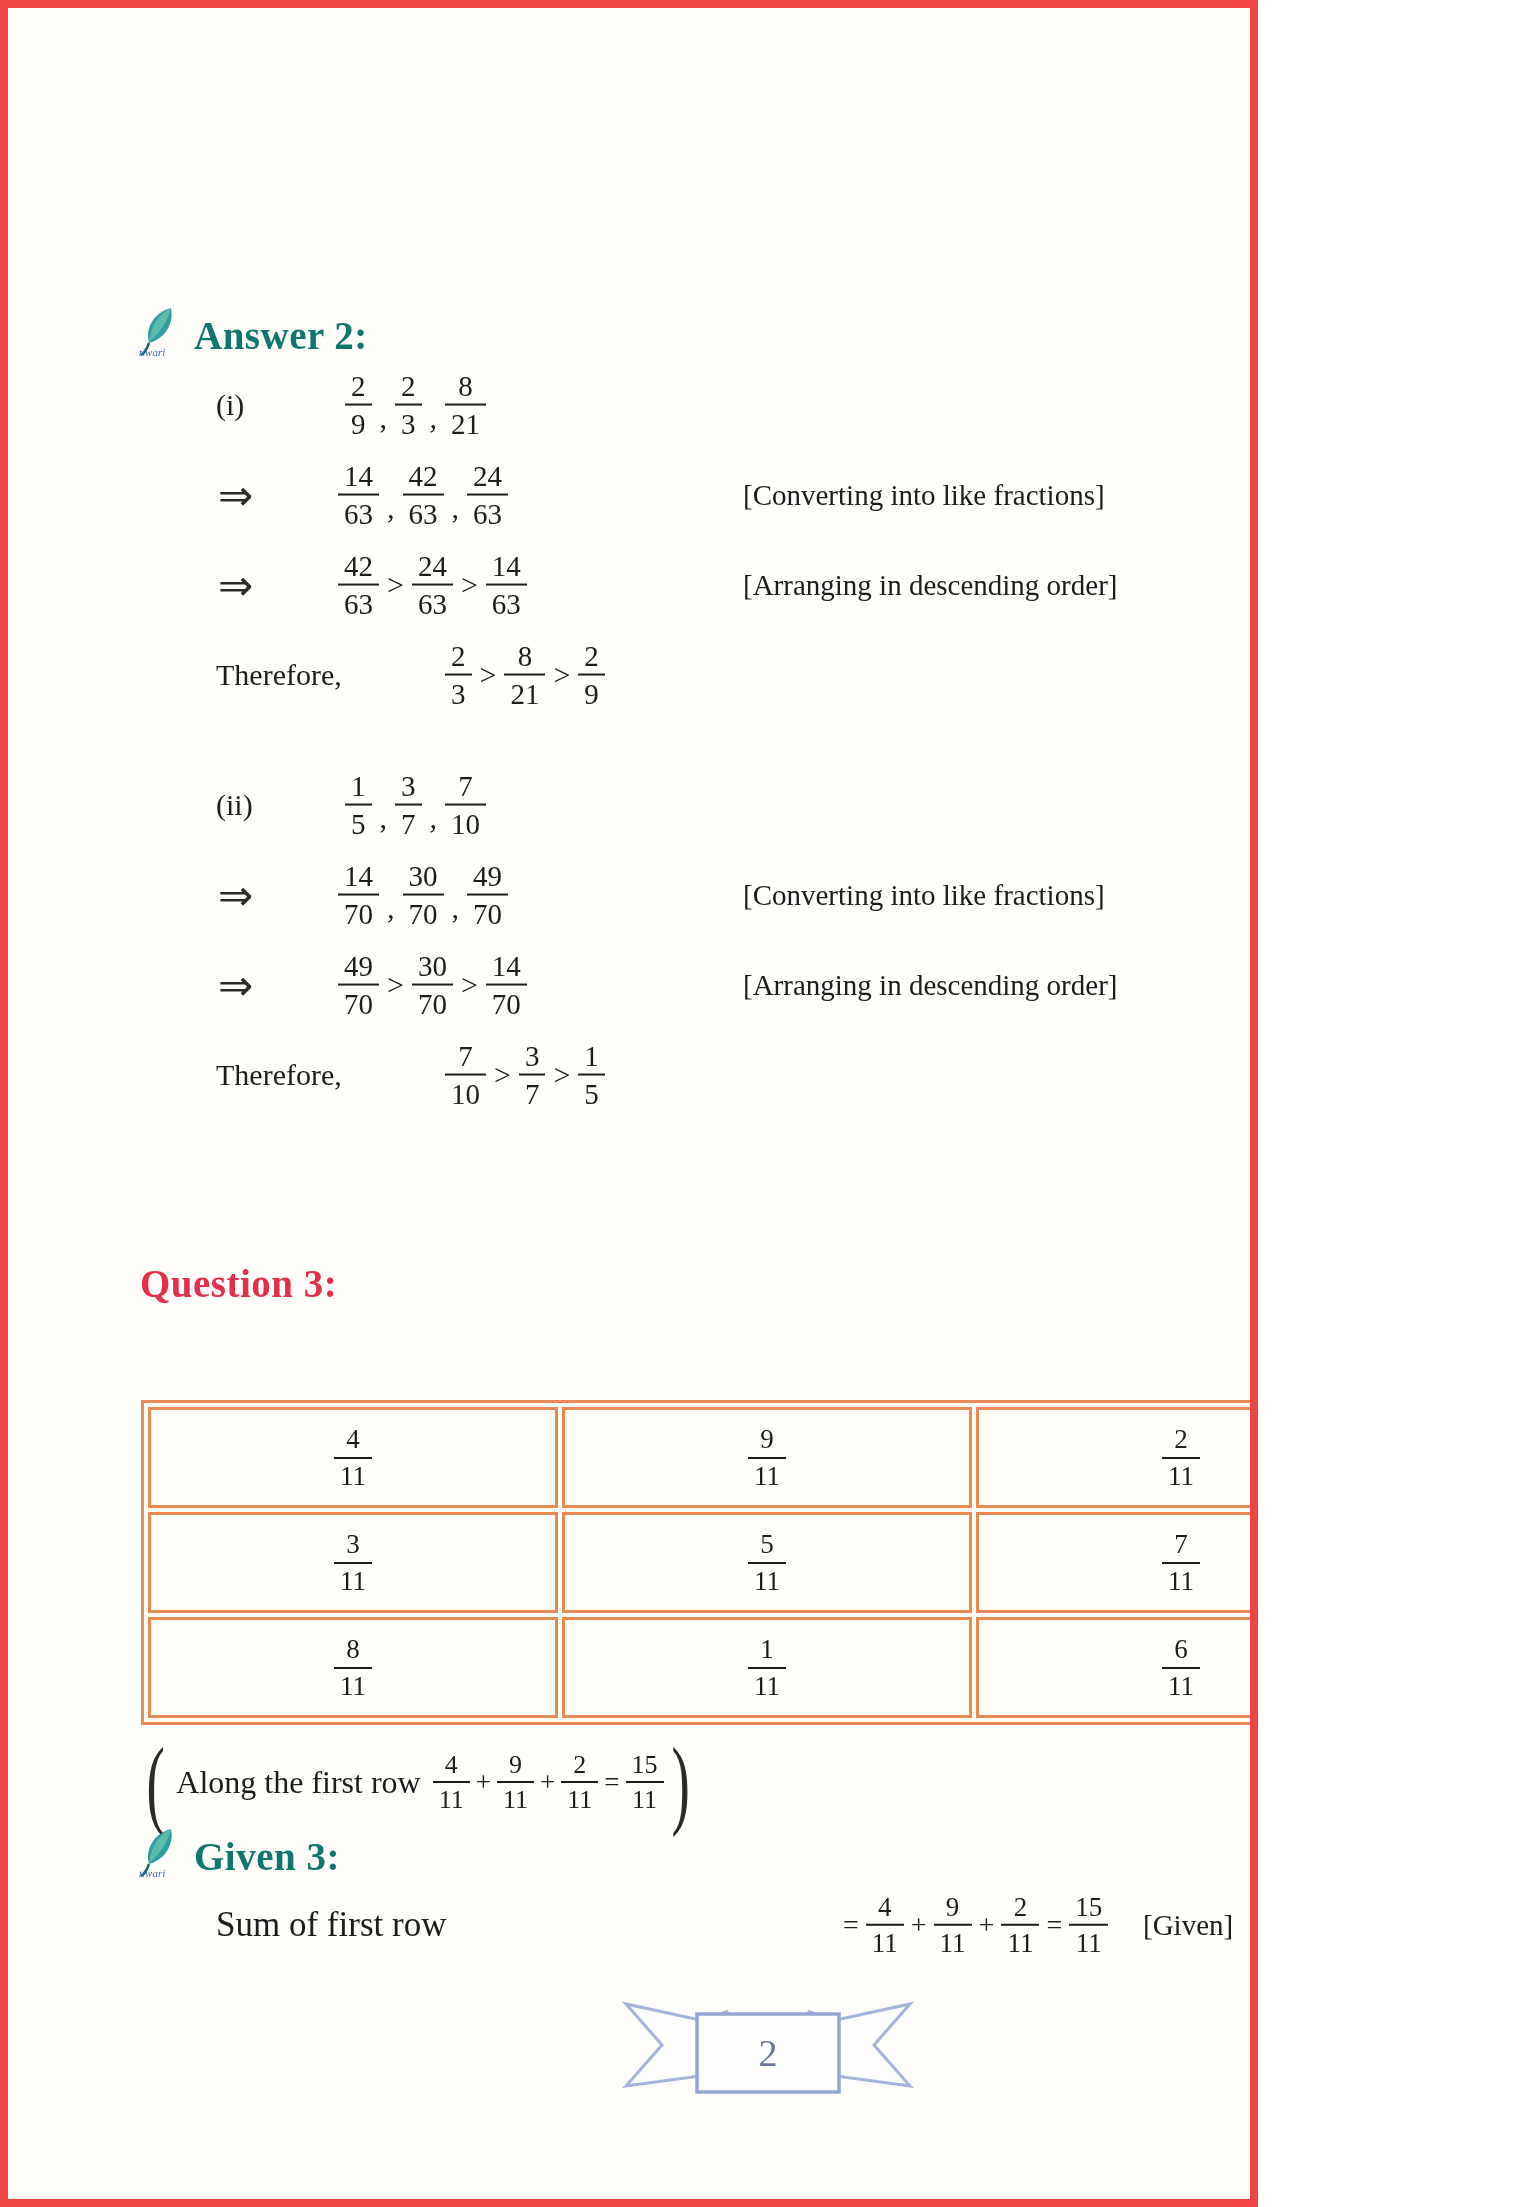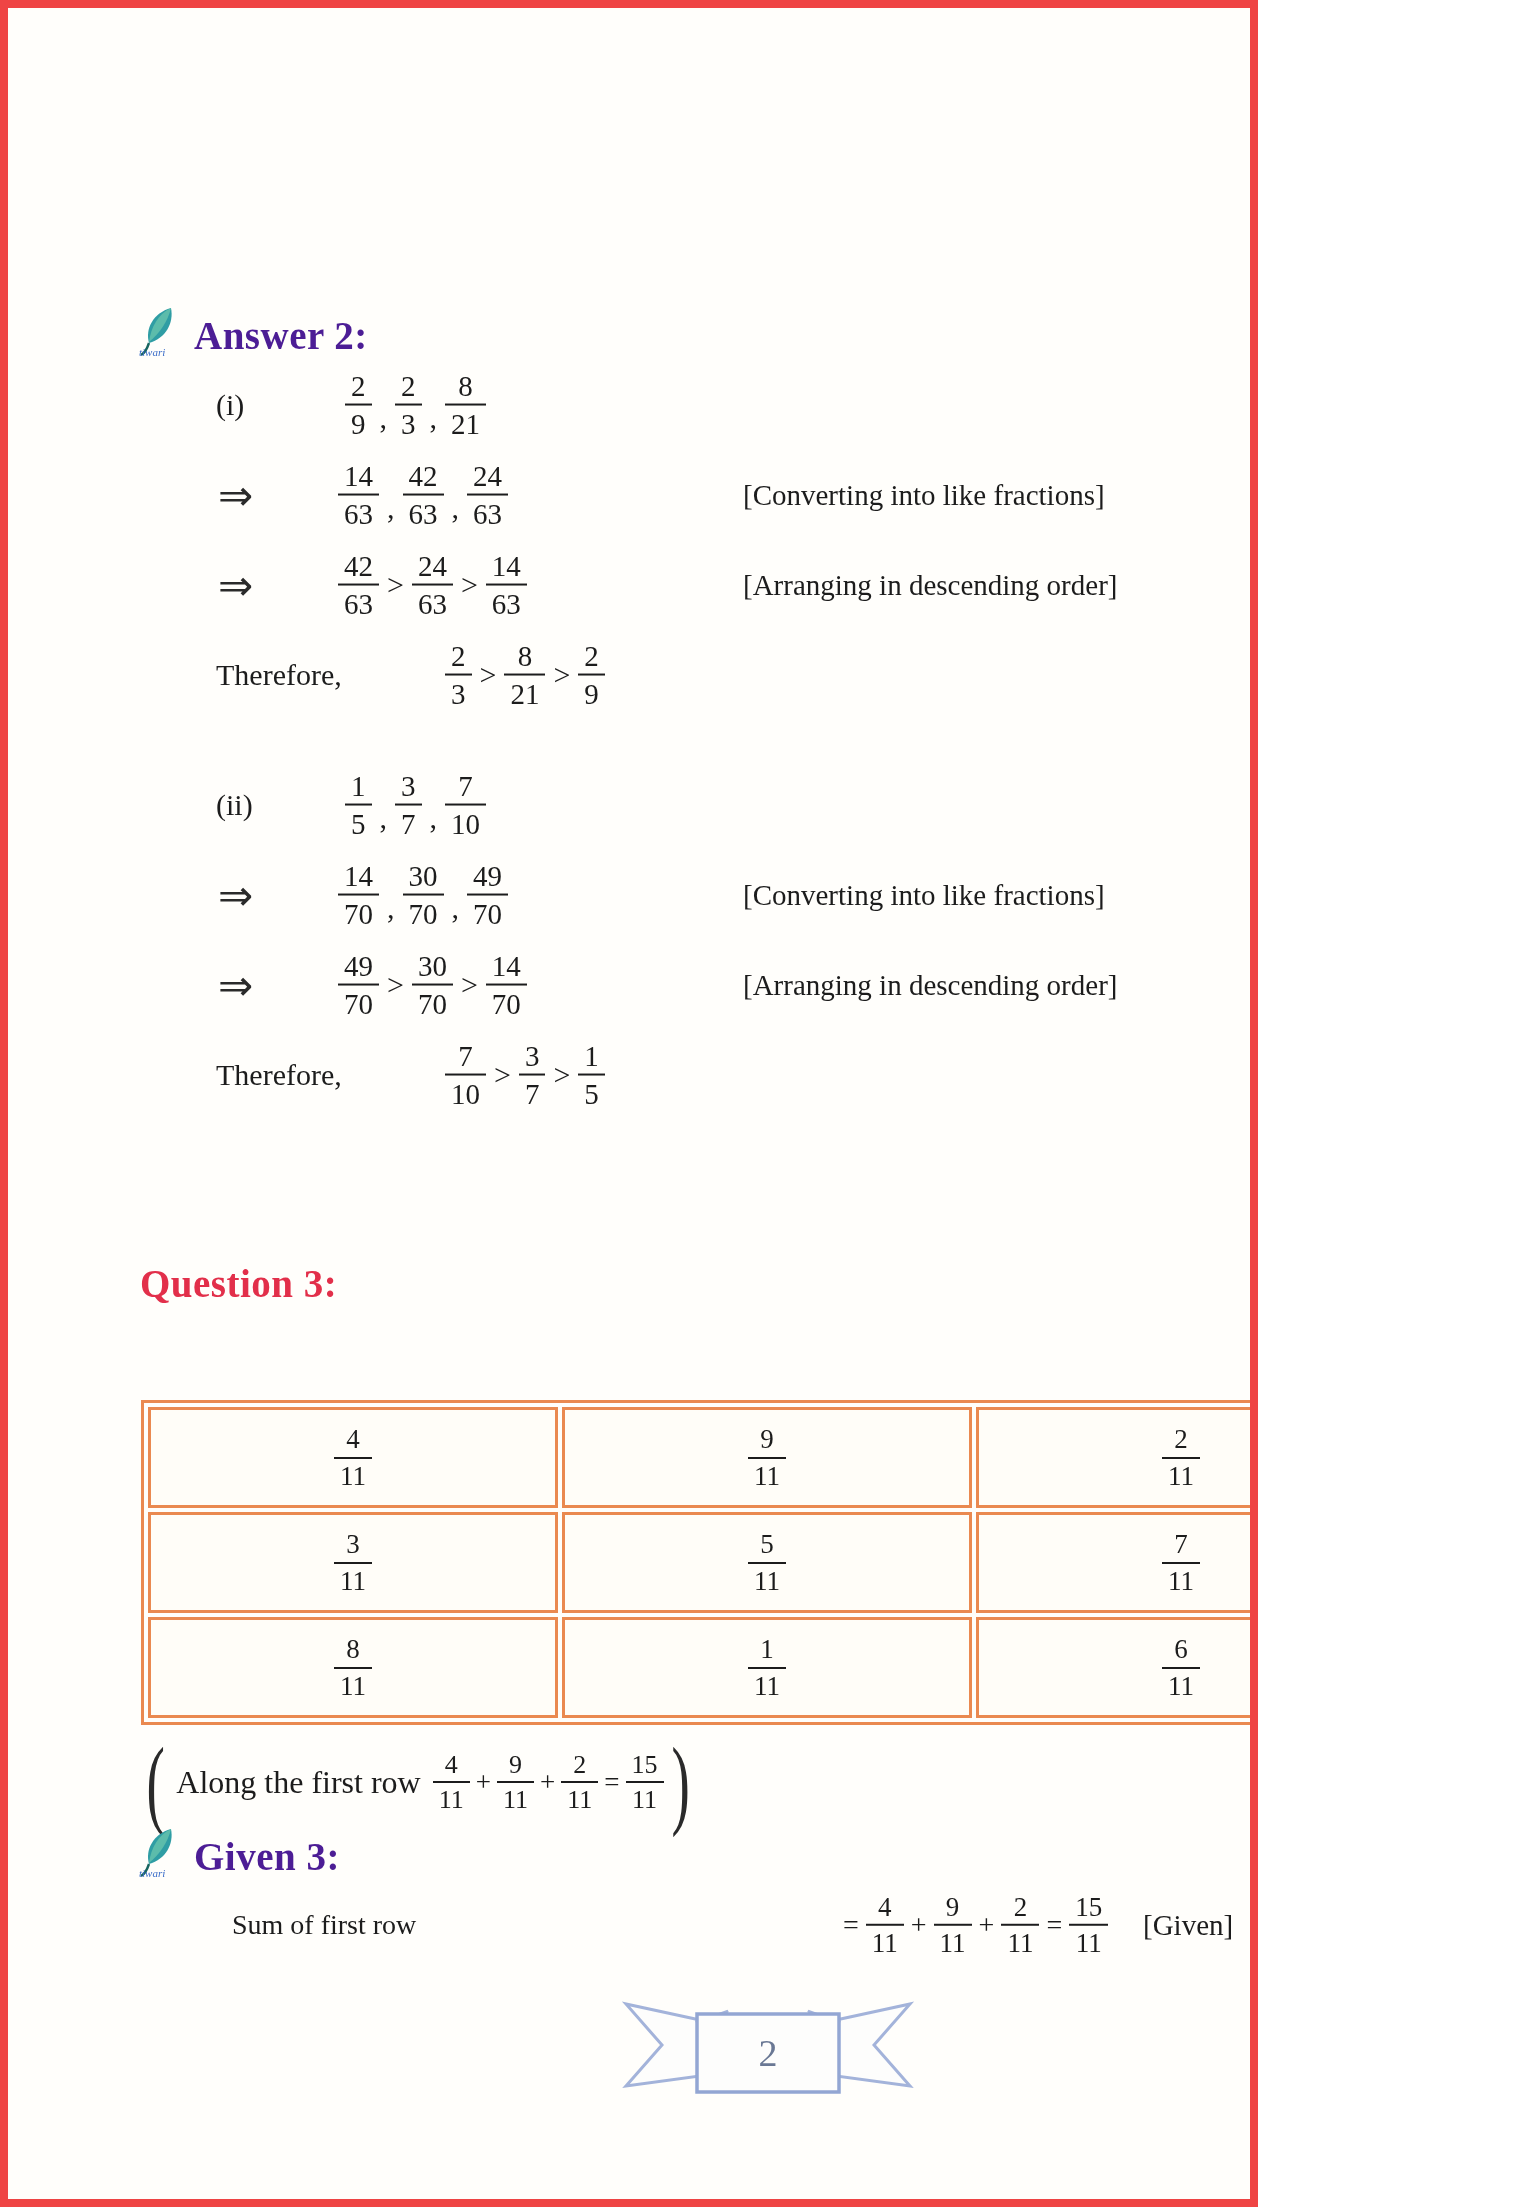--- a/index.html
+++ b/index.html
@@ -2,21 +2,21 @@
 <html><head>
 <meta charset="utf-8">
 <style>
   html,body{margin:0;padding:0;background:#ffffff;}
   .page{
     position:relative;width:1258px;height:2207px;box-sizing:border-box;
     background:#fffefb;border:8px solid #ef4444;overflow:hidden;
     font-family:"Liberation Serif",serif;color:#1c1c1c;
   }
   .heading{position:absolute;font-weight:bold;font-size:39px;letter-spacing:.5px;}
-  .h-green{color:#4c1d95;}
+  .h-green{color:#0f766e;}
   .h-red{color:#e22f4a;}
   .logo{position:absolute;width:50px;height:54px;}
   .logo svg{display:block;}
 
   .mrow{position:absolute;left:0;width:100%;height:90px;}
   .mrow>span{position:absolute;top:50%;transform:translateY(-50%);}
   .lead{font-size:30px;}
   .lead-arrow{font-size:42px;font-family:"DejaVu Sans",sans-serif;color:#2a2a2a;}
   .fgroup{display:flex;align-items:center;}
   .frac{display:inline-block;text-align:center;font-size:29px;line-height:1.12;}
@@ -36,21 +36,21 @@
   .cell{border:3px solid #ea8950;height:95px;display:flex;align-items:center;justify-content:center;background:#fffdf8;}
   .cell .frac{font-size:27px;}
 
   .prow{position:absolute;left:131px;top:1726px;height:96px;display:flex;align-items:center;}
   .bigparen{font-size:100px;font-weight:400;line-height:.85;transform:scaleX(.55);color:#2a2a2a;}
   .prow .lead-text{font-size:32px;margin:0 12px 0 4px;white-space:nowrap;}
   .prow .frac{font-size:26px;}
   .prow .sep{font-size:27px;margin:0 6px;}
   .fgroup-inline{display:flex;align-items:center;}
 
-  .sumlabel{font-size:28px;white-space:nowrap;margin-left:16px;}
+  .sumlabel{font-size:35px;white-space:nowrap;}
   .eqlead{font-size:26px;margin:0 10px 0 0;}
   .eqrow .frac{font-size:27px;}
   .eqrow .sep{font-size:28px;margin:0 7px;}
 
   .ribbon{position:absolute;left:610px;top:1982px;width:300px;height:110px;}
 </style>
 </head>
 <body>
 
 <div class="page">

